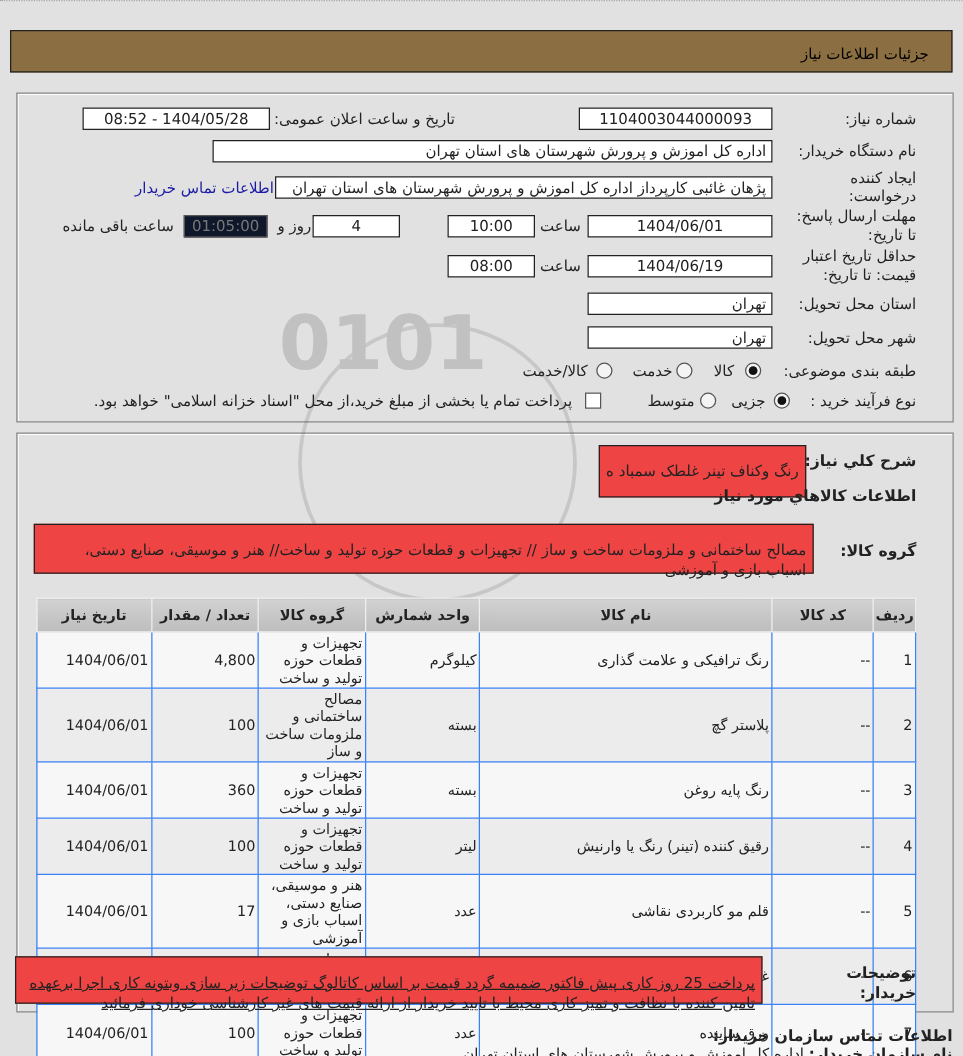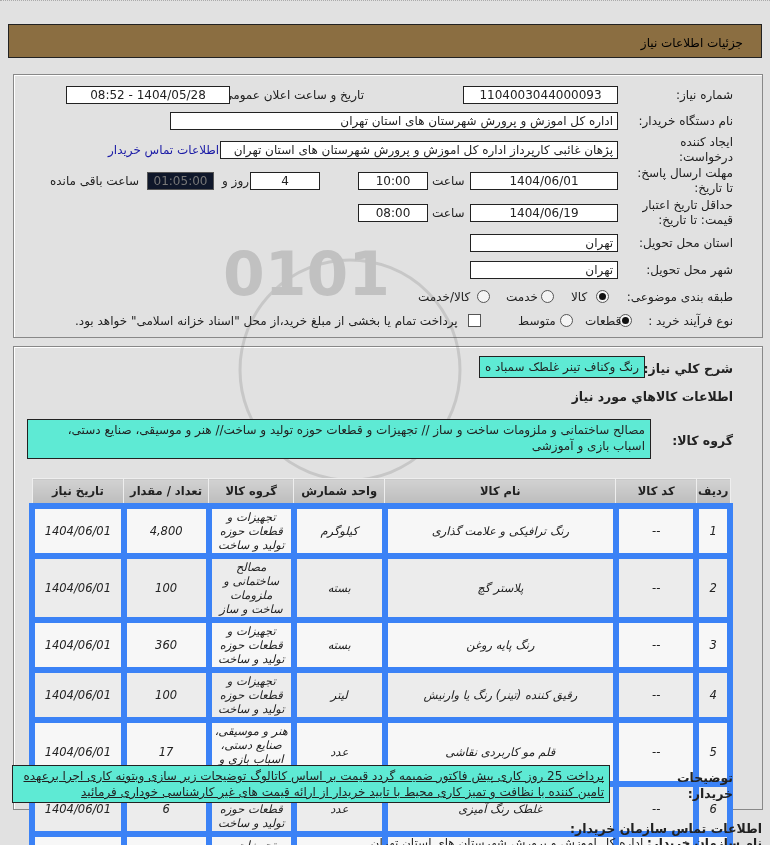--- a/index.html
+++ b/index.html
@@ -39,34 +39,34 @@
     position: absolute; width: 13px; height: 13px; border-radius: 50%;
     border: 1px solid #555; background: #f4f4f4;
   }
   .radio.on::after {
     content: ""; position: absolute; left: 2px; top: 2px; width: 7px; height: 7px;
     border-radius: 50%; background: #111;
   }
   .chk { position: absolute; width: 13px; height: 13px; border: 1px solid #555; background: #fff; }
   .bold { font-weight: bold; }
   .box {
-    position: absolute; background: #5eead4; border: 1px solid #222;
-    font-size: 12px; line-height: 16px; padding: 2px 5px;
+    position: absolute; background: #ef4444; border: 1px solid #222;
+    font-size: 12px; line-height: 16px; padding: 12px 5px;
   }
   table.items {
     position: absolute; left: 29px; top: 478px; width: 704px;
     border-collapse: collapse; font-size: 11.5px;
   }
   table.items th {
     background: linear-gradient(#d2d2d2, #bdbdbd);
     font-weight: bold; height: 27px; border: 1px solid #eee; color: #222;
   }
   table.items td {
-    border: 6px solid #3b82f6; text-align: center; vertical-align: middle;
-    line-height: 14px; padding: 1px 2px; font-style: italic;
+    border: 1px solid #3b82f6; text-align: right; vertical-align: middle;
+    line-height: 14px; padding: 1px 2px;
   }
   table.items tr.odd td { background: #f7f7f7; }
   table.items tr.even td { background: #ececec; }
   .watermark {
     position: absolute; left: 200px; top: 240px; width: 360px; height: 260px;
     pointer-events: none; opacity: 0.18;
   }
   .section-title { position: absolute; font-weight: bold; font-size: 12.5px; white-space: nowrap; }
 </style>
 </head>
@@ -77,21 +77,21 @@
 <div class="header-bar">
   <span>جزئیات اطلاعات نیاز</span>
 </div>
 
 <div class="panel p1"></div>
 
 <div class="lbl" style="right:37px;top:88px;">شماره نیاز:</div>
 <div class="fld c" style="left:463px;top:86px;width:155px;">1104003044000093</div>
 
 <div class="lbl" style="right:406px;top:88px;">تاریخ و ساعت اعلان عمومی:</div>
-<div class="fld c" style="left:66px;top:86px;width:164px;">1404/05/28 - 08:52</div>
+<div class="fld c" style="left:66px;top:86px;width:150px;">1404/05/28 - 08:52</div>
 
 <div class="lbl" style="right:37px;top:114px;">نام دستگاه خریدار:</div>
 <div class="fld r" style="left:170px;top:112px;width:448px;">اداره کل اموزش و پرورش شهرستان های استان تهران</div>
 
 <div class="lbl two" style="right:37px;top:135px;width:95px;">ایجاد کننده درخواست:</div>
 <div class="fld r" style="left:220px;top:141px;width:398px;">پژهان غائبی کارپرداز اداره کل اموزش و پرورش شهرستان های استان تهران</div>
 <div class="link" style="left:108px;top:143px;">اطلاعات تماس خریدار</div>
 
 <div class="lbl two" style="right:37px;top:166px;width:100px;">مهلت ارسال پاسخ: تا تاریخ:</div>
 <div class="fld c" style="left:470px;top:172px;width:148px;">1404/06/01</div>
@@ -116,21 +116,21 @@
 <div class="lbl" style="right:37px;top:290px;">طبقه بندی موضوعی:</div>
 <div class="radio on" style="left:596px;top:290px;"></div>
 <div class="lbl" style="left:571px;top:290px;">کالا</div>
 <div class="radio" style="left:541px;top:290px;"></div>
 <div class="lbl" style="left:506px;top:290px;">خدمت</div>
 <div class="radio" style="left:477px;top:290px;"></div>
 <div class="lbl" style="left:418px;top:290px;">کالا/خدمت</div>
 
 <div class="lbl" style="right:37px;top:314px;">نوع فرآیند خرید :</div>
 <div class="radio on" style="left:619px;top:314px;"></div>
-<div class="lbl" style="left:585px;top:314px;">قطعات</div>
+<div class="lbl" style="left:585px;top:314px;">جزیی</div>
 <div class="radio" style="left:560px;top:314px;"></div>
 <div class="lbl" style="left:518px;top:314px;">متوسط</div>
 <div class="chk" style="left:468px;top:314px;"></div>
 <div class="lbl" style="left:75px;top:314px;">پرداخت تمام یا بخشی از مبلغ خرید،از محل "اسناد خزانه اسلامی" خواهد بود.</div>
 
 <div class="panel p2"></div>
 
 <svg class="watermark" viewBox="0 0 360 260">
   <circle cx="150" cy="130" r="110" fill="none" stroke="#555" stroke-width="3"></circle>
   <text x="190" y="55" font-size="60" font-weight="bold" fill="#333" font-family="DejaVu Sans, sans-serif">0101</text>

